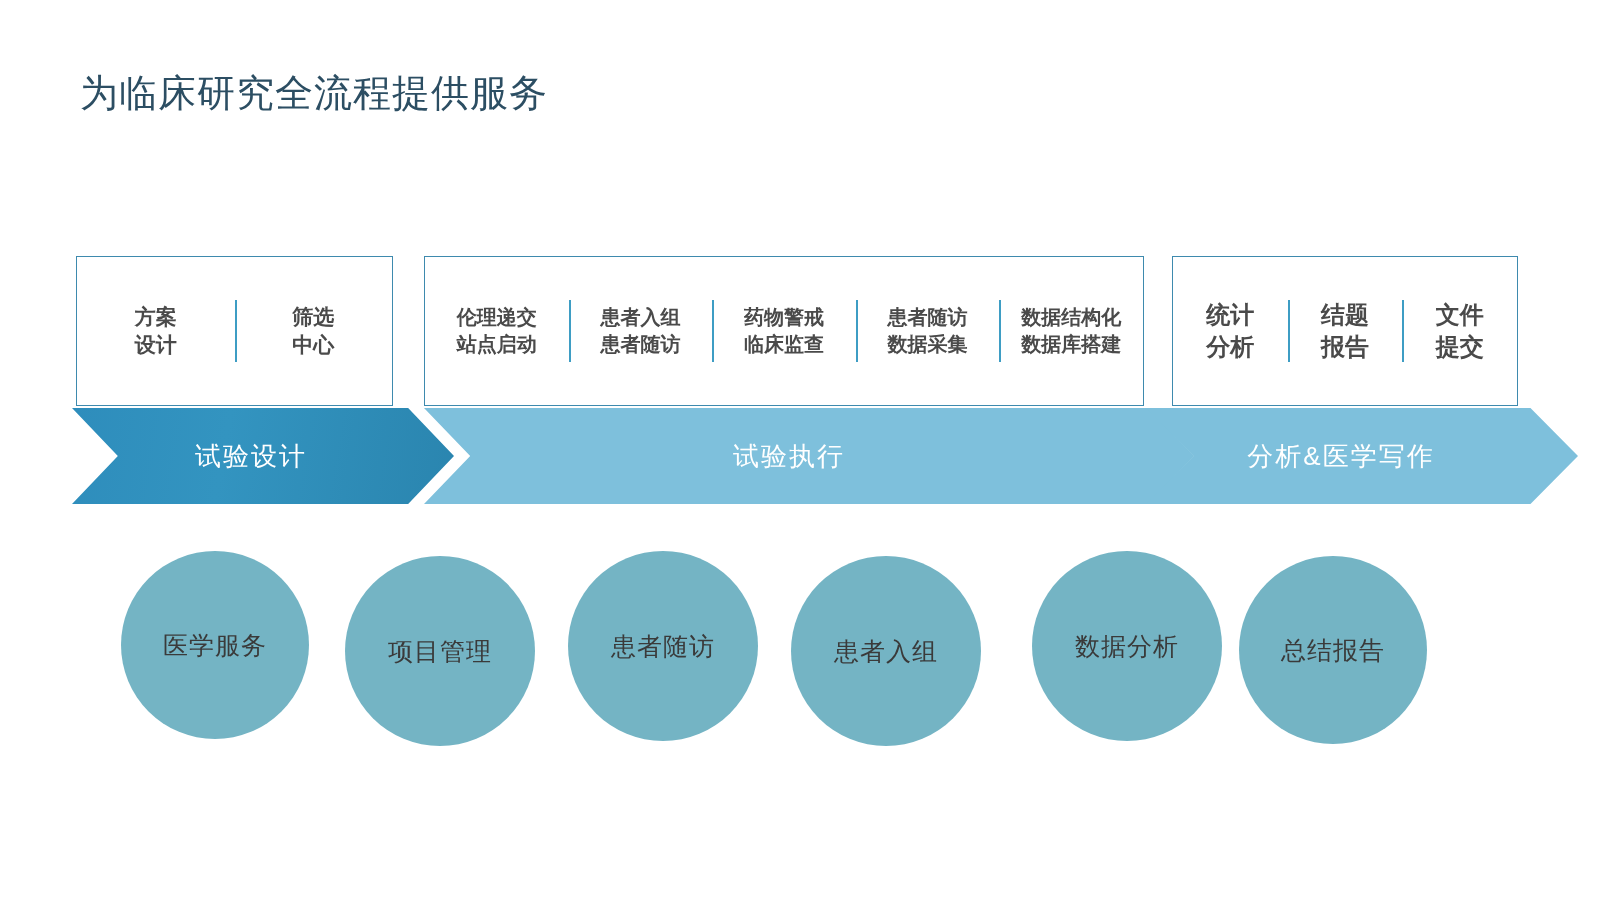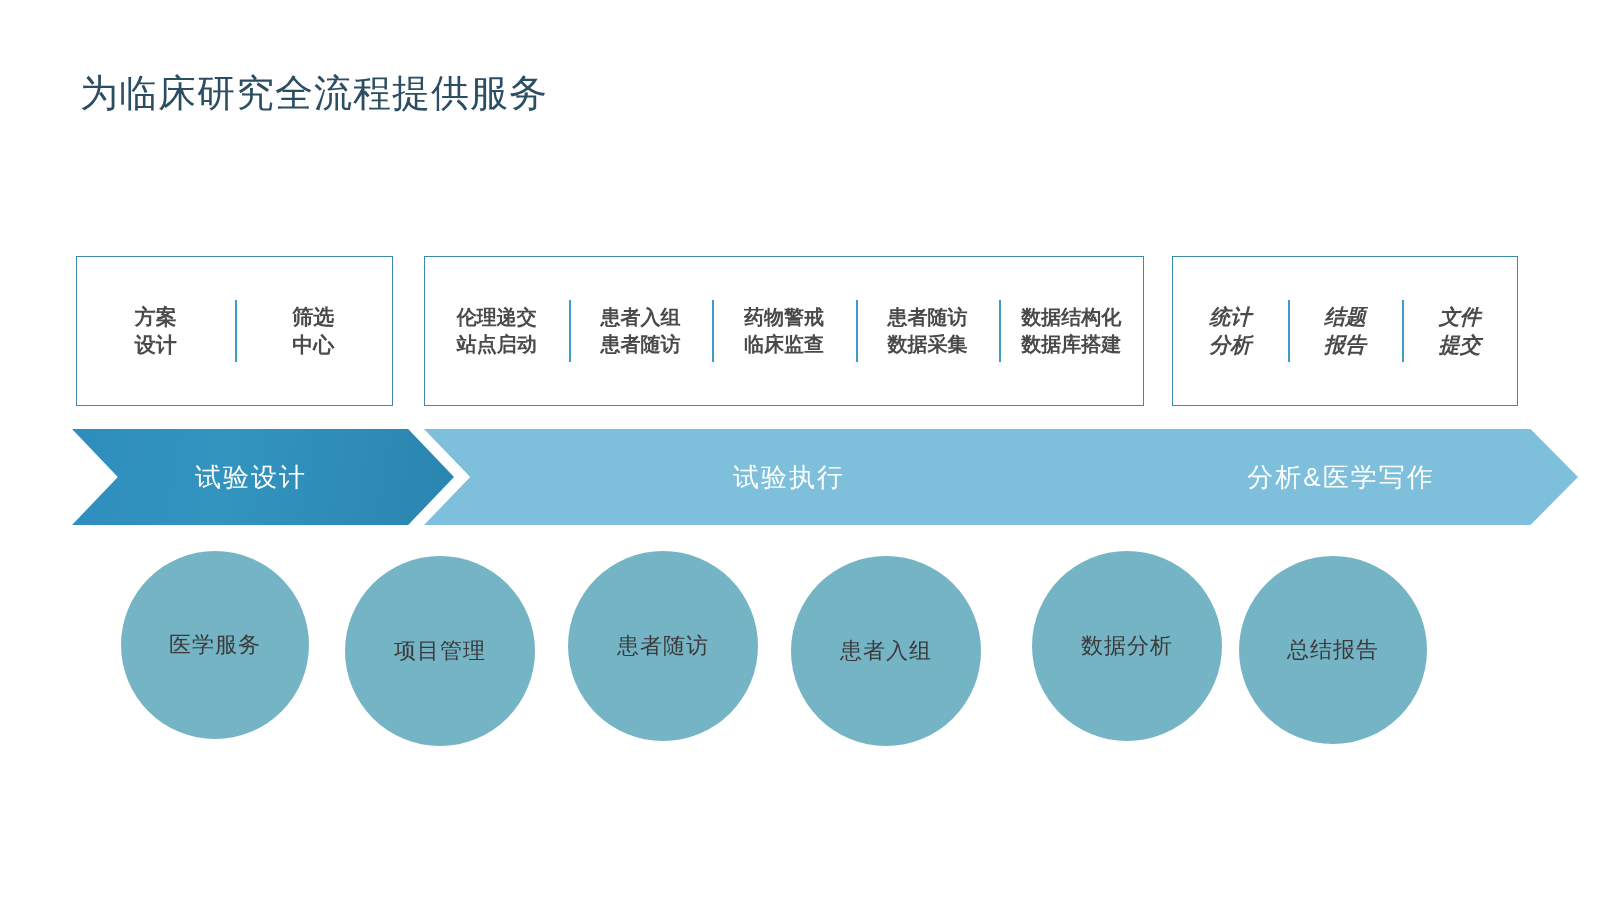--- a/index.html
+++ b/index.html
@@ -75,42 +75,41 @@
   #stage-box-design .col .line { font-size: 21px; }
 
   
   #stage-box-execution { left: 424px; top: 256px; width: 720px; height: 150px; align-items: center; }
   #stage-box-execution .col { padding: 0 8px; }
   #stage-box-execution .col .line { font-size: 20px; line-height: 1.34; }
   #stage-box-execution .col:last-child .line { max-width: 125px; }
 
   
   #stage-box-analysis { left: 1172px; top: 256px; width: 346px; height: 150px; }
-  #stage-box-analysis .col .line { font-size: 21px; font-style: italic; }
+  #stage-box-analysis .col .line { font-size: 24px; }
 
   
   #band-row {
     position: absolute;
     left: 0;
     top: 408px;
     width: 1604px;
     height: 100px;
   }
   .chevron {
     position: absolute;
     top: 0;
     height: 96px;
     display: flex;
     align-items: center;
     justify-content: center;
     color: #ffffff;
     font-size: 26px;
     letter-spacing: 2px;
     white-space: nowrap;
-    margin-top: 21px;
   }
   #chevron-design {
     left: 72px;
     width: 382px;
     background: linear-gradient(100deg, #2E8DBC 0%, #3394C0 40%, #2A85AF 100%);
     clip-path: polygon(0 0, 88% 0, 100% 50%, 88% 100%, 0 100%, 12% 50%);
     padding-right: 24px;
     box-sizing: border-box;
   }
   #chevron-execution {
@@ -132,21 +131,21 @@
 
   
   .service-circle {
     position: absolute;
     border-radius: 50%;
     background: #74B4C4;
     display: flex;
     align-items: center;
     justify-content: center;
     color: #3A3A3A;
-    font-size: 22px;
+    font-size: 25px;
     letter-spacing: 1px;
     white-space: nowrap;
   }
 </style>
 </head>
 <body>
 
 <div id="page-title">为临床研究全流程提供服务</div>
 
 <div class="stage-box" id="stage-box-design">

